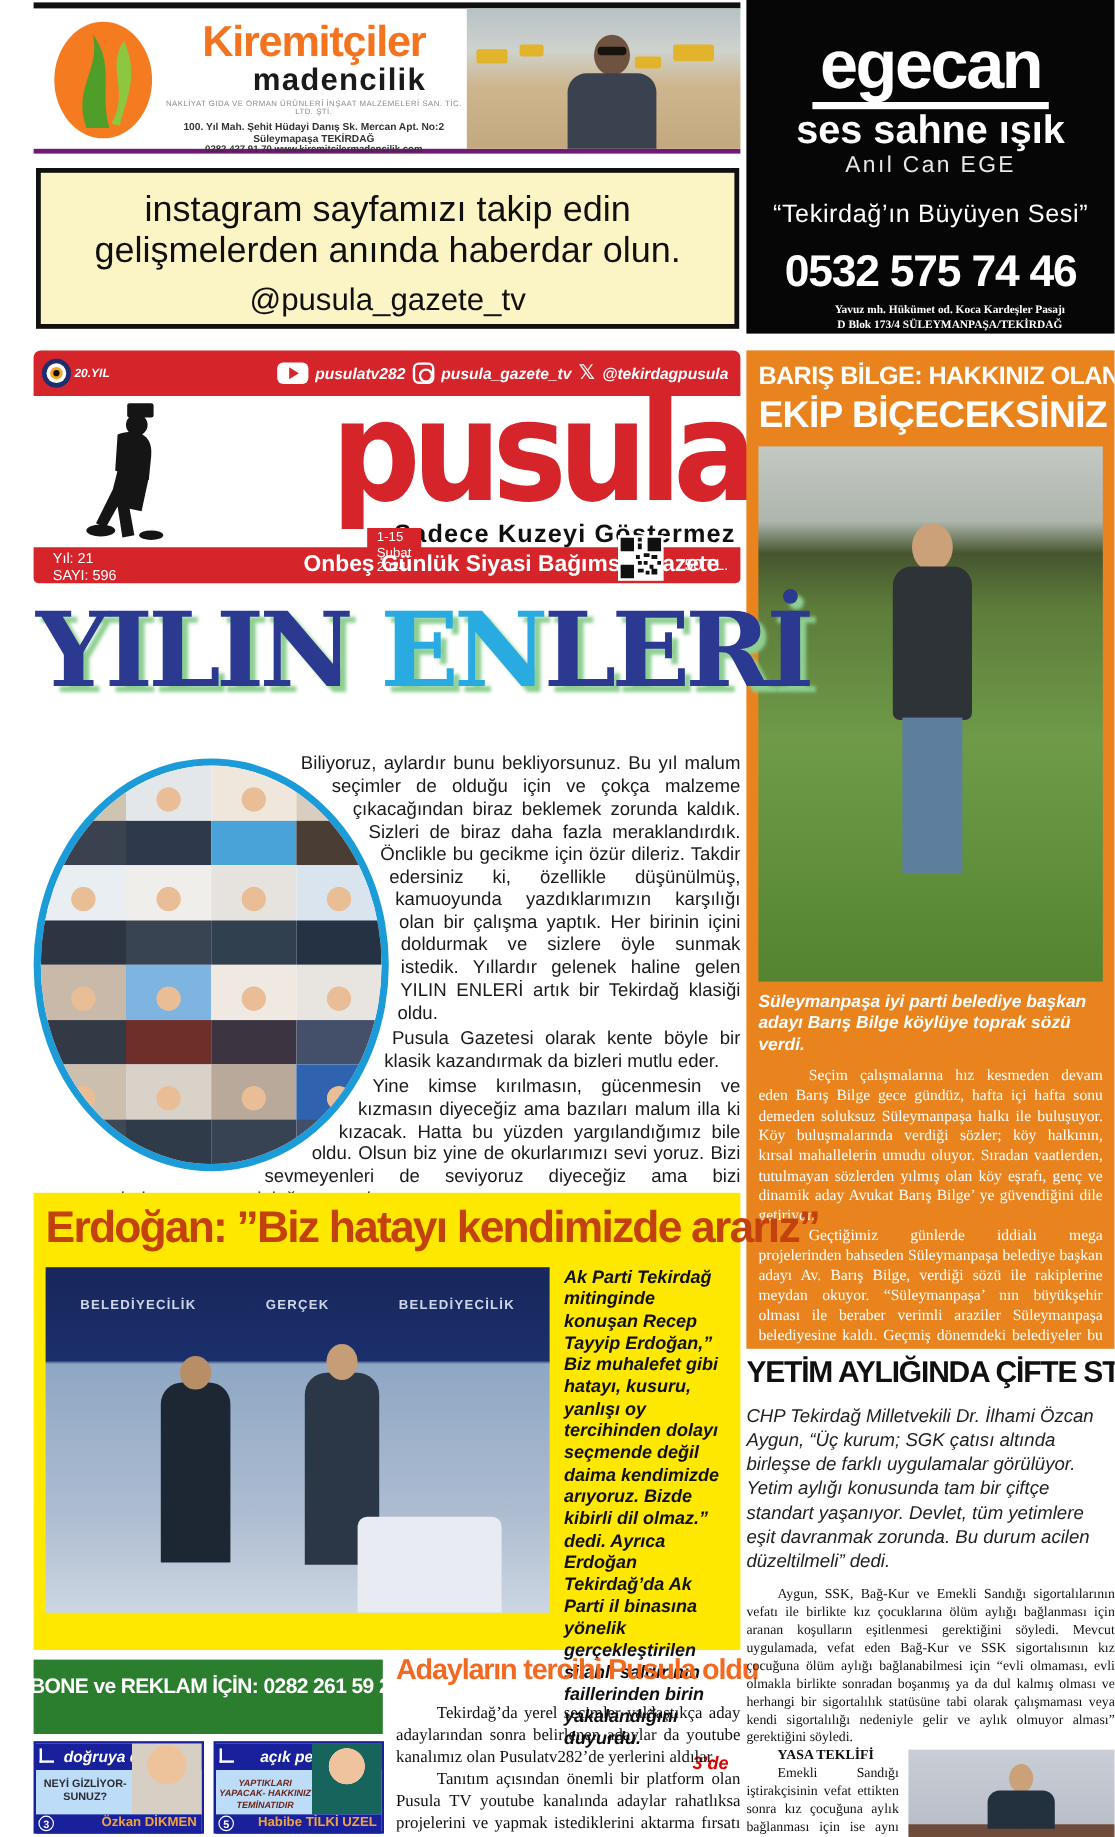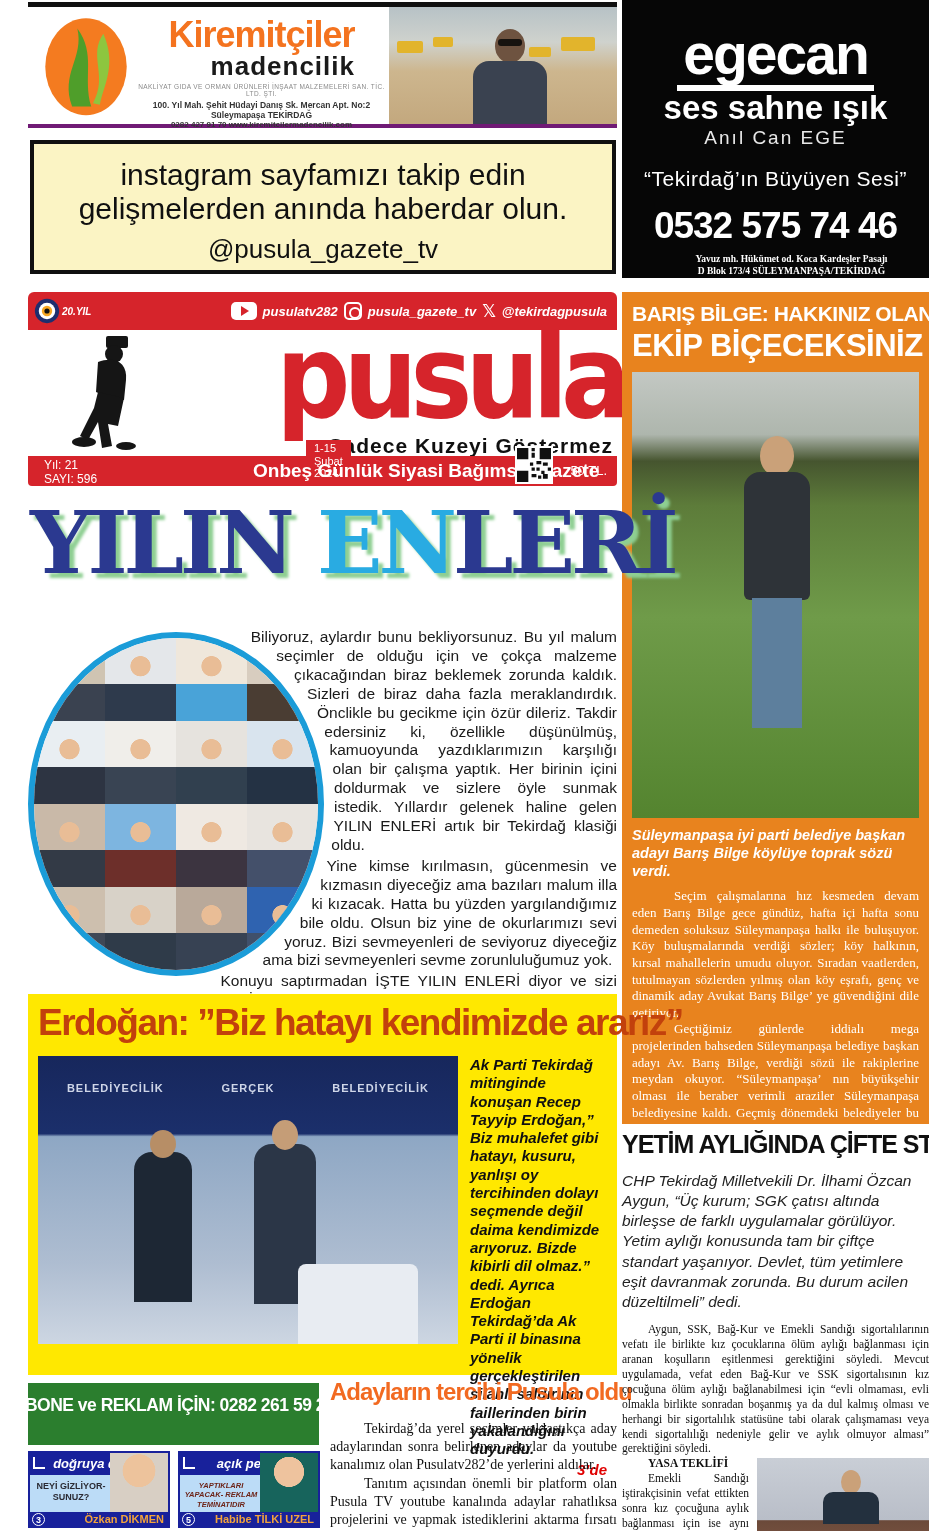--- a/index.html
+++ b/index.html
@@ -271,20 +271,21 @@
         <div class="tile" style="background: radial-gradient(circle at 50% 34%, rgb(233, 189, 150) 15%, transparent 16%), linear-gradient(rgb(201, 185, 168) 55%, rgb(51, 58, 70) 56%);"></div>
         <div class="tile" style="background: radial-gradient(circle at 50% 34%, rgb(233, 189, 150) 15%, transparent 16%), linear-gradient(rgb(125, 181, 224) 55%, rgb(109, 47, 42) 56%);"></div>
         <div class="tile" style="background: radial-gradient(circle at 50% 34%, rgb(233, 189, 150) 15%, transparent 16%), linear-gradient(rgb(239, 233, 226) 55%, rgb(60, 52, 64) 56%);"></div>
         <div class="tile" style="background: radial-gradient(circle at 50% 34%, rgb(233, 189, 150) 15%, transparent 16%), linear-gradient(rgb(232, 228, 223) 55%, rgb(68, 80, 106) 56%);"></div>
         <div class="tile" style="background: radial-gradient(circle at 50% 34%, rgb(233, 189, 150) 15%, transparent 16%), linear-gradient(rgb(205, 191, 174) 55%, rgb(63, 72, 86) 56%);"></div>
         <div class="tile" style="background: radial-gradient(circle at 50% 34%, rgb(233, 189, 150) 15%, transparent 16%), linear-gradient(rgb(216, 210, 200) 55%, rgb(47, 59, 73) 56%);"></div>
         <div class="tile" style="background: radial-gradient(circle at 50% 34%, rgb(233, 189, 150) 15%, transparent 16%), linear-gradient(rgb(185, 169, 154) 55%, rgb(55, 66, 83) 56%);"></div>
         <div class="tile" style="background: radial-gradient(circle at 50% 34%, rgb(233, 189, 150) 15%, transparent 16%), linear-gradient(rgb(47, 99, 176) 55%, rgb(64, 80, 107) 56%);"></div>
       </div>
     <p>Biliyoruz, aylardır bunu bekliyorsunuz. Bu yıl malum seçimler de olduğu için ve çokça malzeme çıkacağından biraz beklemek zorunda kaldık. Sizleri de biraz daha fazla meraklandırdık. Önclikle bu gecikme için özür dileriz. Takdir edersiniz ki, özellikle düşünülmüş, kamuoyunda yazdıklarımızın karşılığı olan bir çalışma yaptık. Her birinin içini doldurmak ve sizlere öyle sunmak istedik. Yıllardır gelenek haline gelen YILIN ENLERİ artık bir Tekirdağ klasiği oldu.</p>
+    <p>Pusula Gazetesi olarak kente böyle bir klasik kazandırmak da bizleri mutlu eder.</p>
     <p>Yine kimse kırılmasın, gücenmesin ve kızmasın diyeceğiz ama bazıları malum illa ki kızacak. Hatta bu yüzden yargılandığımız bile oldu. Olsun biz yine de okurlarımızı sevi yoruz. Bizi sevmeyenleri de seviyoruz diyeceğiz ama bizi sevmeyenleri sevme zorunluluğumuz yok.</p>
     <p>Konuyu saptırmadan İŞTE YILIN ENLERİ diyor ve sizi arka sayfamıza davet ediyoruz. İyi okumalar.</p>
   </div>
 
   <div class="erdogan">
     <div class="erdogan-head">Erdoğan: ”Biz hatayı kendimizde ararız”</div>
     <div class="erdogan-flex">
       <div class="erdogan-photo">
         <div class="band-text">
           <span>BELEDİYECİLİK</span>
@@ -315,21 +316,21 @@
       <div class="col-photo"></div>
     </div>
     <div class="col-foot">
       <span class="col-num">3</span>
       <span>Özkan DİKMEN</span>
     </div>
   </div>
   <div class="columnist c2">
     <div class="col-head"><span class="col-corner"></span><span>açık perde</span></div>
     <div class="col-body">
-      <div class="col-title">YAPTIKLARI YAPACAK- REKLAM TEMİNATIDIR</div>
+      <div class="col-title">YAPTIKLARI YAPACAK- HAKKINIZ TEMİNATIDIR</div>
       <div class="col-photo"></div>
     </div>
     <div class="col-foot">
       <span class="col-num">5</span>
       <span>Habibe TİLKİ UZEL</span>
     </div>
   </div>
 
   <div class="adaylar">
     <div class="adaylar-head">Adayların tercihi Pusula oldu</div>

